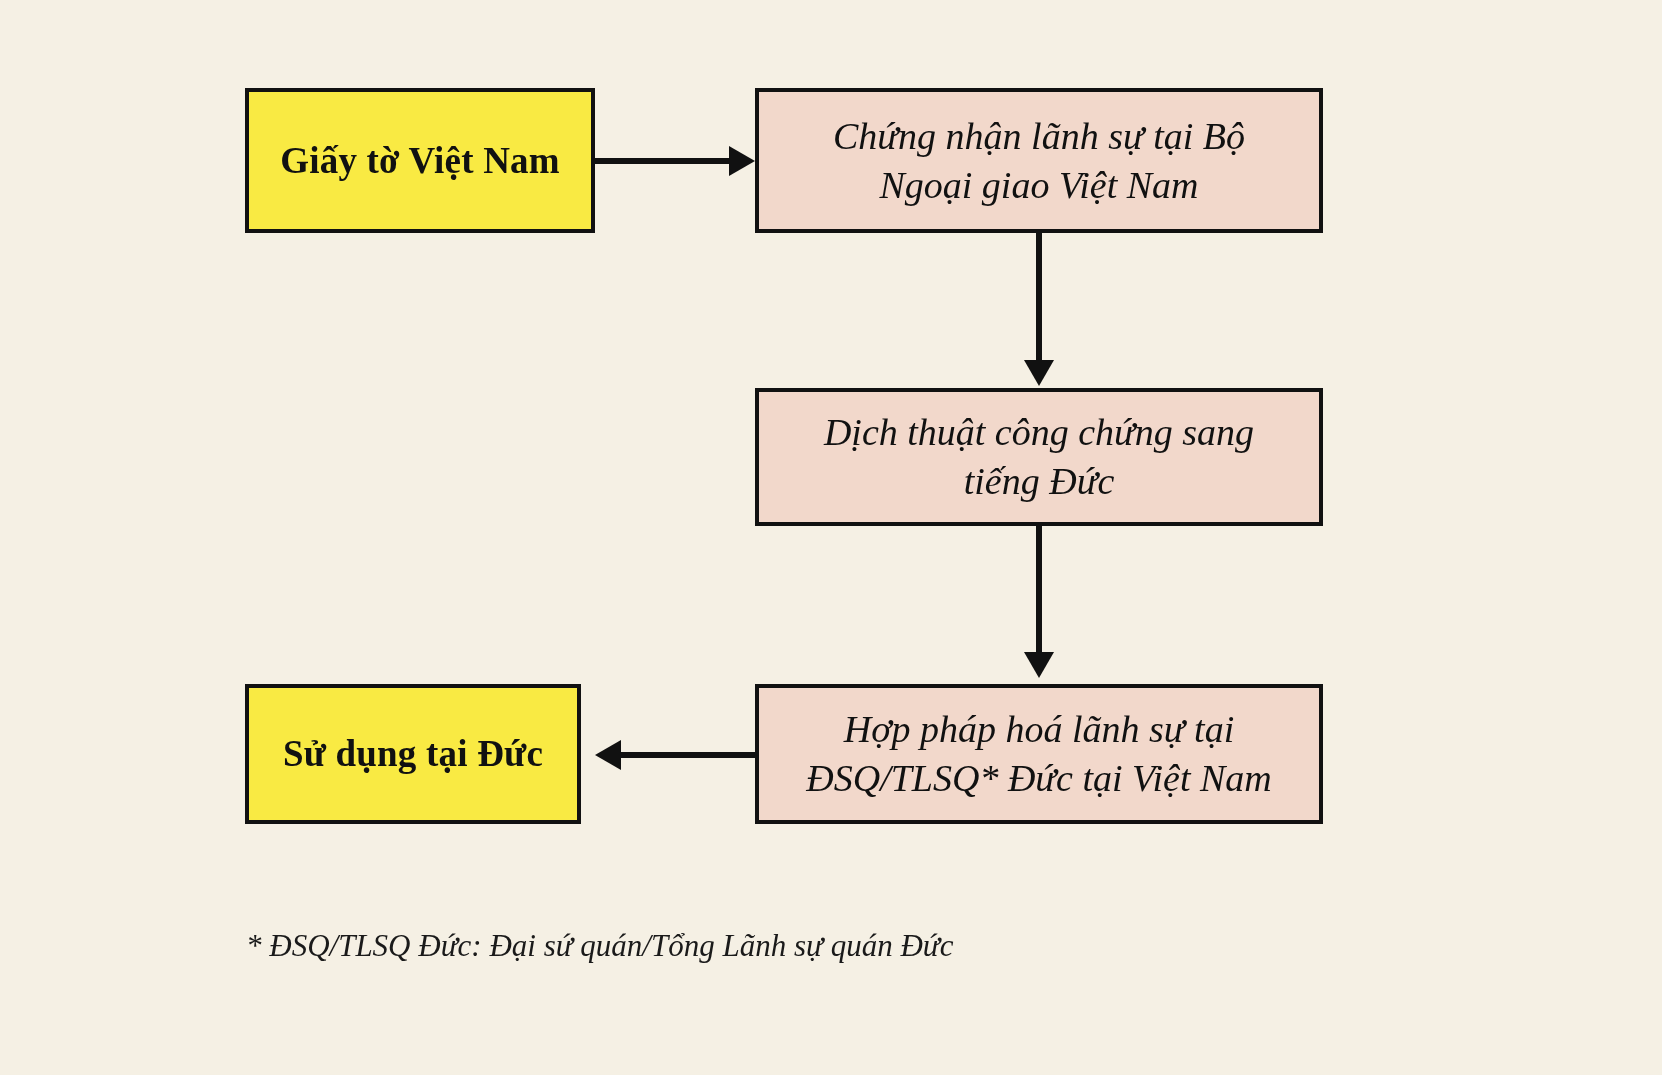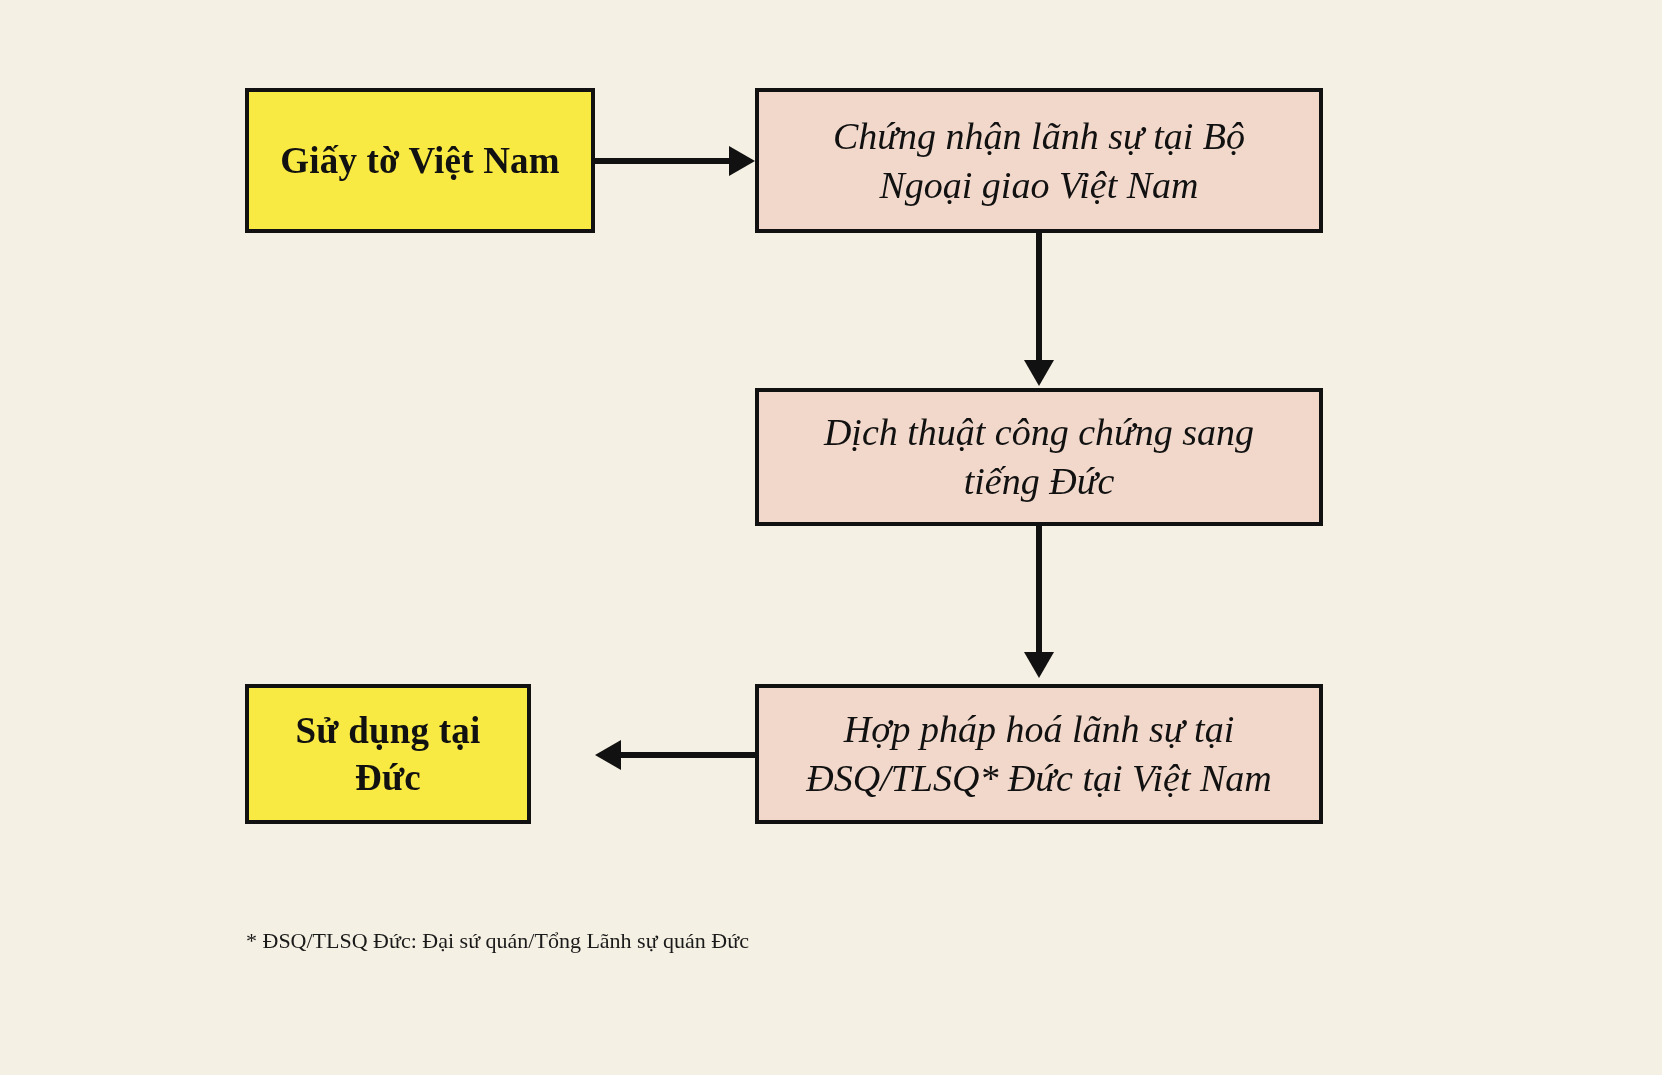--- a/index.html
+++ b/index.html
@@ -45,21 +45,21 @@
     display: block;
     padding: 0 14px;
     white-space: pre-line;
   }
 
   
   #node-docs        { left: 245px;  top: 88px;  width: 350px; height: 145px; }
   #node-mofa        { left: 755px;  top: 88px;  width: 568px; height: 145px; }
   #node-translate   { left: 755px;  top: 388px; width: 568px; height: 138px; }
   #node-legalize    { left: 755px;  top: 684px; width: 568px; height: 140px; }
-  #node-use         { left: 245px;  top: 684px; width: 286px; height: 140px; }
+  #node-use         { left: 245px;  top: 684px; width: 336px; height: 140px; }
 
   
   .arrow-line {
     position: absolute;
     background: #111111;
   }
   .arrow-h { height: 6px; }
   .arrow-v { width: 6px; }
 
   .arrow-head {
@@ -97,23 +97,24 @@
 
   
   #arrow4-line { left: 621px; top: 752px; width: 134px; }
   #arrow4-head { left: 595px; top: 740px; }
 
   
   #footnote {
     position: absolute;
     left: 246px;
     top: 928px;
-    font-size: 22px;
+    font-size: 31px;
     color: #1a1a1a;
     white-space: nowrap;
+    font-style: italic;
   }
 </style>
 </head>
 <body>
 
 <div id="canvas">
 
   <div id="node-docs" class="node node-yellow">
     <span class="node-text">Giấy tờ Việt Nam</span>
   </div>

